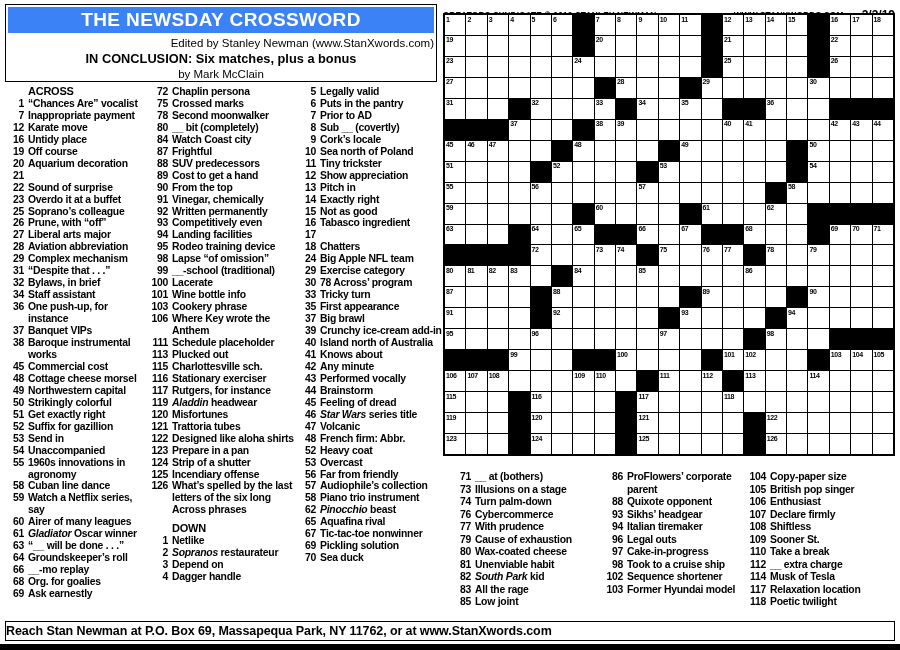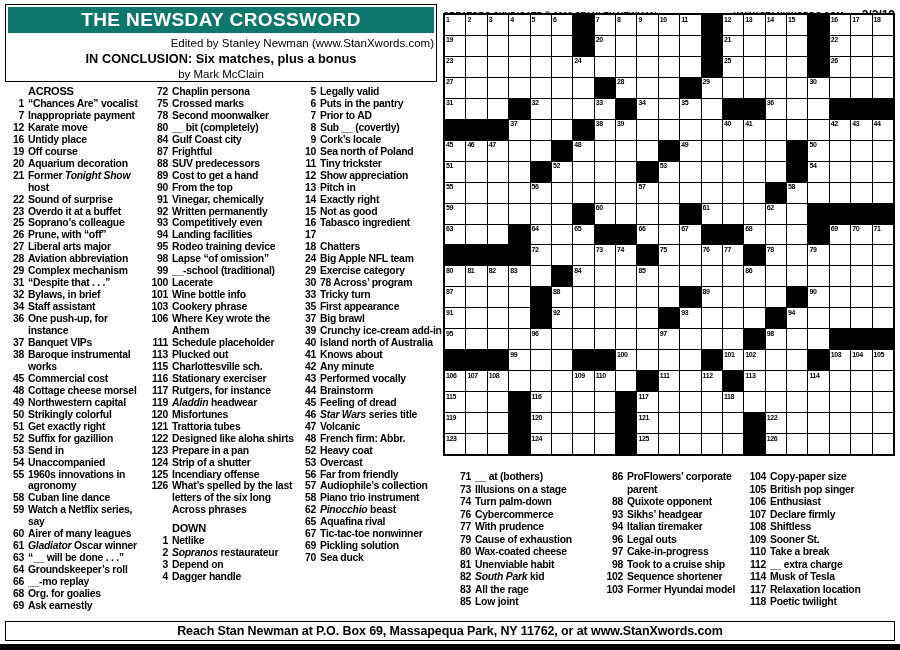--- a/index.html
+++ b/index.html
@@ -2,21 +2,21 @@
 <html><head>
 <meta charset="utf-8">
 <style>
   * { margin:0; padding:0; box-sizing:border-box; }
   body { background:#e8e8e8; font-family:"Liberation Sans", sans-serif; }
   .page { position:relative; width:900px; height:650px; background:#fff; color:#000; overflow:hidden; }
 
   
   .title-box { position:absolute; left:5px; top:4px; width:432px; height:78px;
                border:1.5px solid #000; padding:2px 2px 0 2px; text-align:center; }
-  .title-bar { background:#0f766e; color:#fff; height:26px; line-height:26px;
+  .title-bar { background:#3b82f6; color:#fff; height:26px; line-height:26px;
                font-size:19px; font-weight:bold; letter-spacing:.4px; }
   .edited-line { font-size:11.5px; margin-top:4px;text-align:right; }
   .theme-line  { font-size:12.8px; font-weight:bold; margin-top:2px; }
   .byline-line { font-size:11.5px; margin-top:2px; }
 
   
   .cluecol { position:absolute; font-size:10.4px; font-weight:bold;
              line-height:11.95px; letter-spacing:-0.25px; }
   .sec-header { font-size:11px; font-weight:bold; margin-left:24px; }
   .sec-header.gap { margin-top:7px; }
@@ -42,21 +42,21 @@
   .grid { position:absolute; left:443px; top:13px; width:452px; height:443px;
           display:grid; grid-template-columns:repeat(21,1fr); grid-auto-rows:1fr;
           gap:1px; background:#000; border:2px solid #000; }
   .cell { background:#fff; position:relative; }
   .cell.b { background:#000; }
   .cell .num { position:absolute; top:0.5px; left:1px; font-size:7px; font-weight:bold;
                line-height:7px; letter-spacing:-0.4px; white-space:nowrap; }
 
   
   .footer-box { position:absolute; left:5px; top:621px; width:890px; height:20px;
-                border:1.5px solid #000; text-align:center; line-height:18px;
+                border:1.5px solid #000; text-align:left; line-height:18px;
                 font-size:12.5px; font-weight:bold; letter-spacing:-0.1px; }
   .bottom-bar { position:absolute; left:0; top:644px; width:900px; height:6px; background:#000; }
 
   i { font-style:italic; }
 </style>
 </head>
 <body>
 
 <div class="page">
 
@@ -790,21 +790,20 @@
       <div class="clue">
         <span class="cn">19</span>
         <span class="ct">Off course</span>
       </div>
       <div class="clue">
         <span class="cn">20</span>
         <span class="ct">Aquarium decoration</span>
       </div>
       <div class="clue">
         <span class="cn">21</span>
-        <span class="ct">Former <i>Tonight Show</i> host</span>
       </div>
       <div class="clue">
         <span class="cn">22</span>
         <span class="ct">Sound of surprise</span>
       </div>
       <div class="clue">
         <span class="cn">23</span>
         <span class="ct">Overdo it at a buffet</span>
       </div>
       <div class="clue">
@@ -936,21 +935,21 @@
       <div class="clue">
         <span class="cn">78</span>
         <span class="ct">Second moonwalker</span>
       </div>
       <div class="clue">
         <span class="cn">80</span>
         <span class="ct">__ bit (completely)</span>
       </div>
       <div class="clue">
         <span class="cn">84</span>
-        <span class="ct">Gulf Coast city</span>
+        <span class="ct">Watch Coast city</span>
       </div>
       <div class="clue">
         <span class="cn">87</span>
         <span class="ct">Frightful</span>
       </div>
       <div class="clue">
         <span class="cn">88</span>
         <span class="ct">SUV predecessors</span>
       </div>
       <div class="clue">

